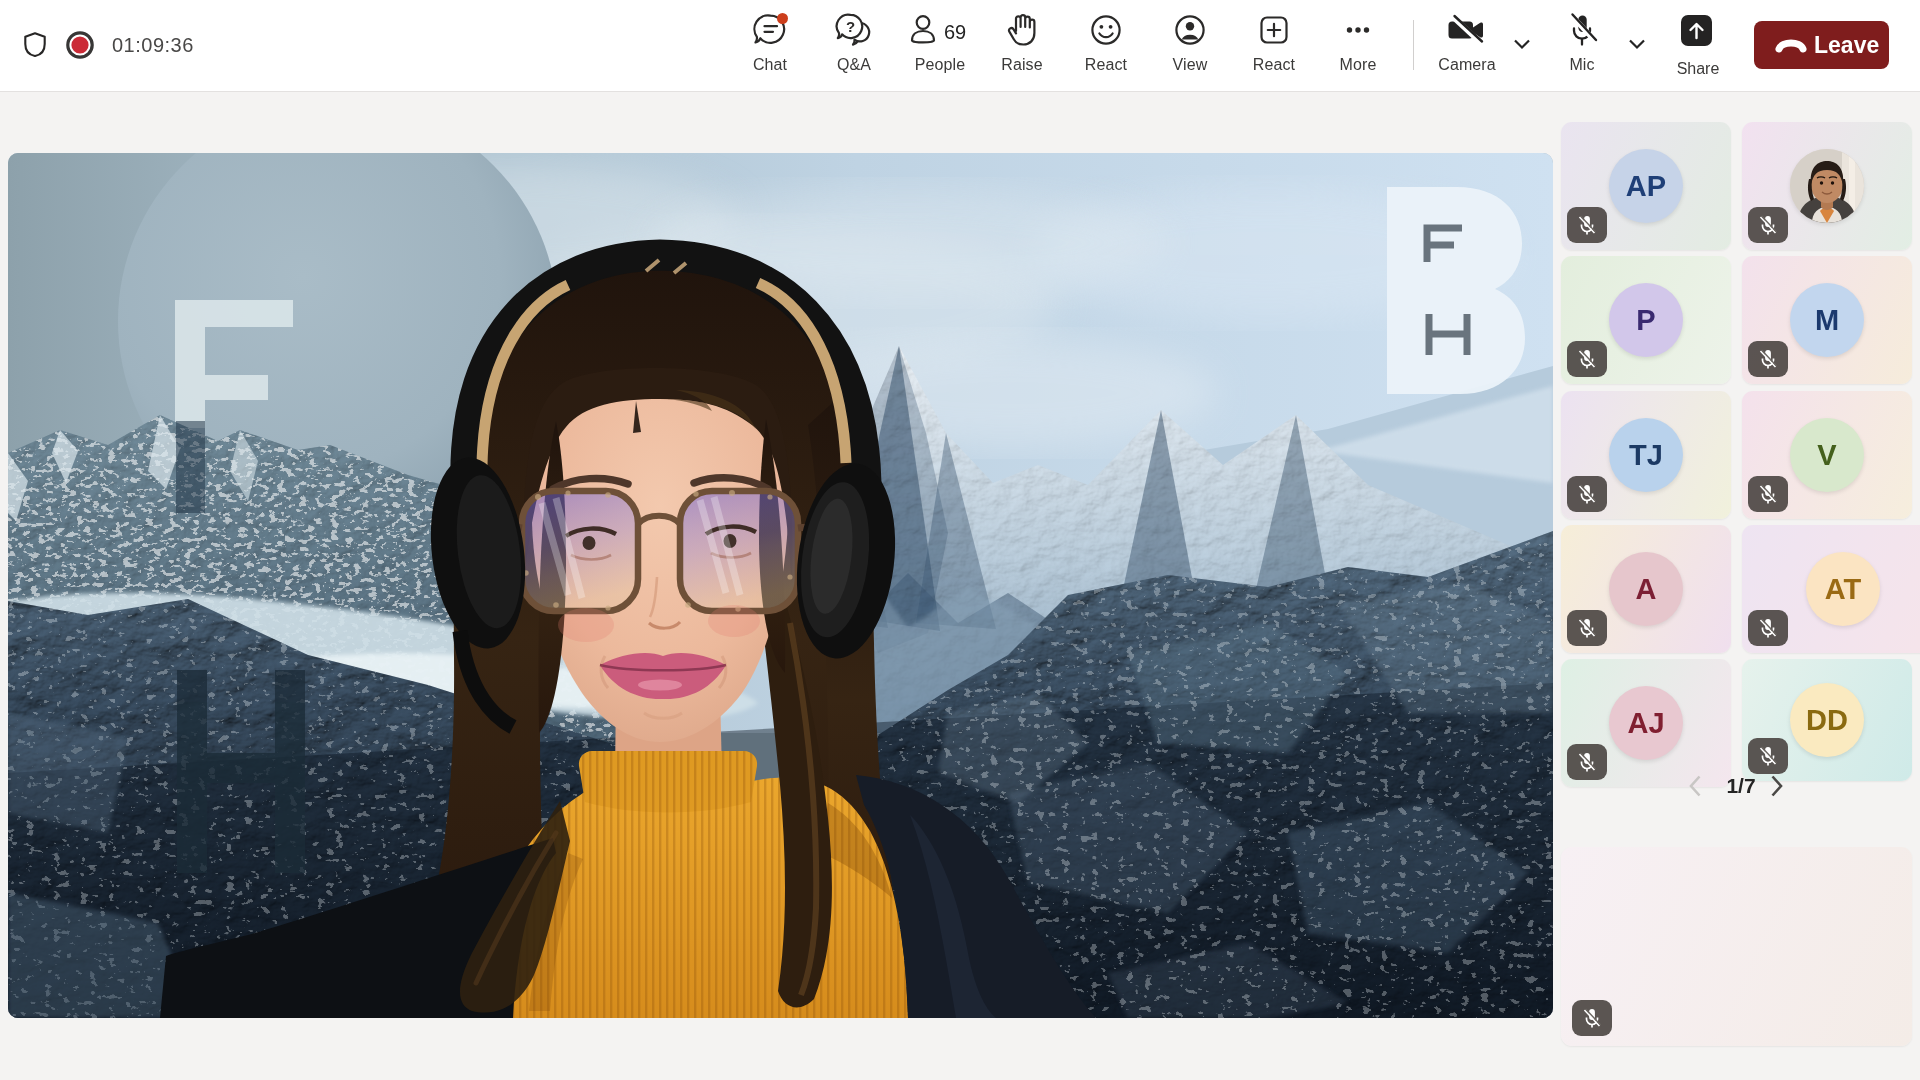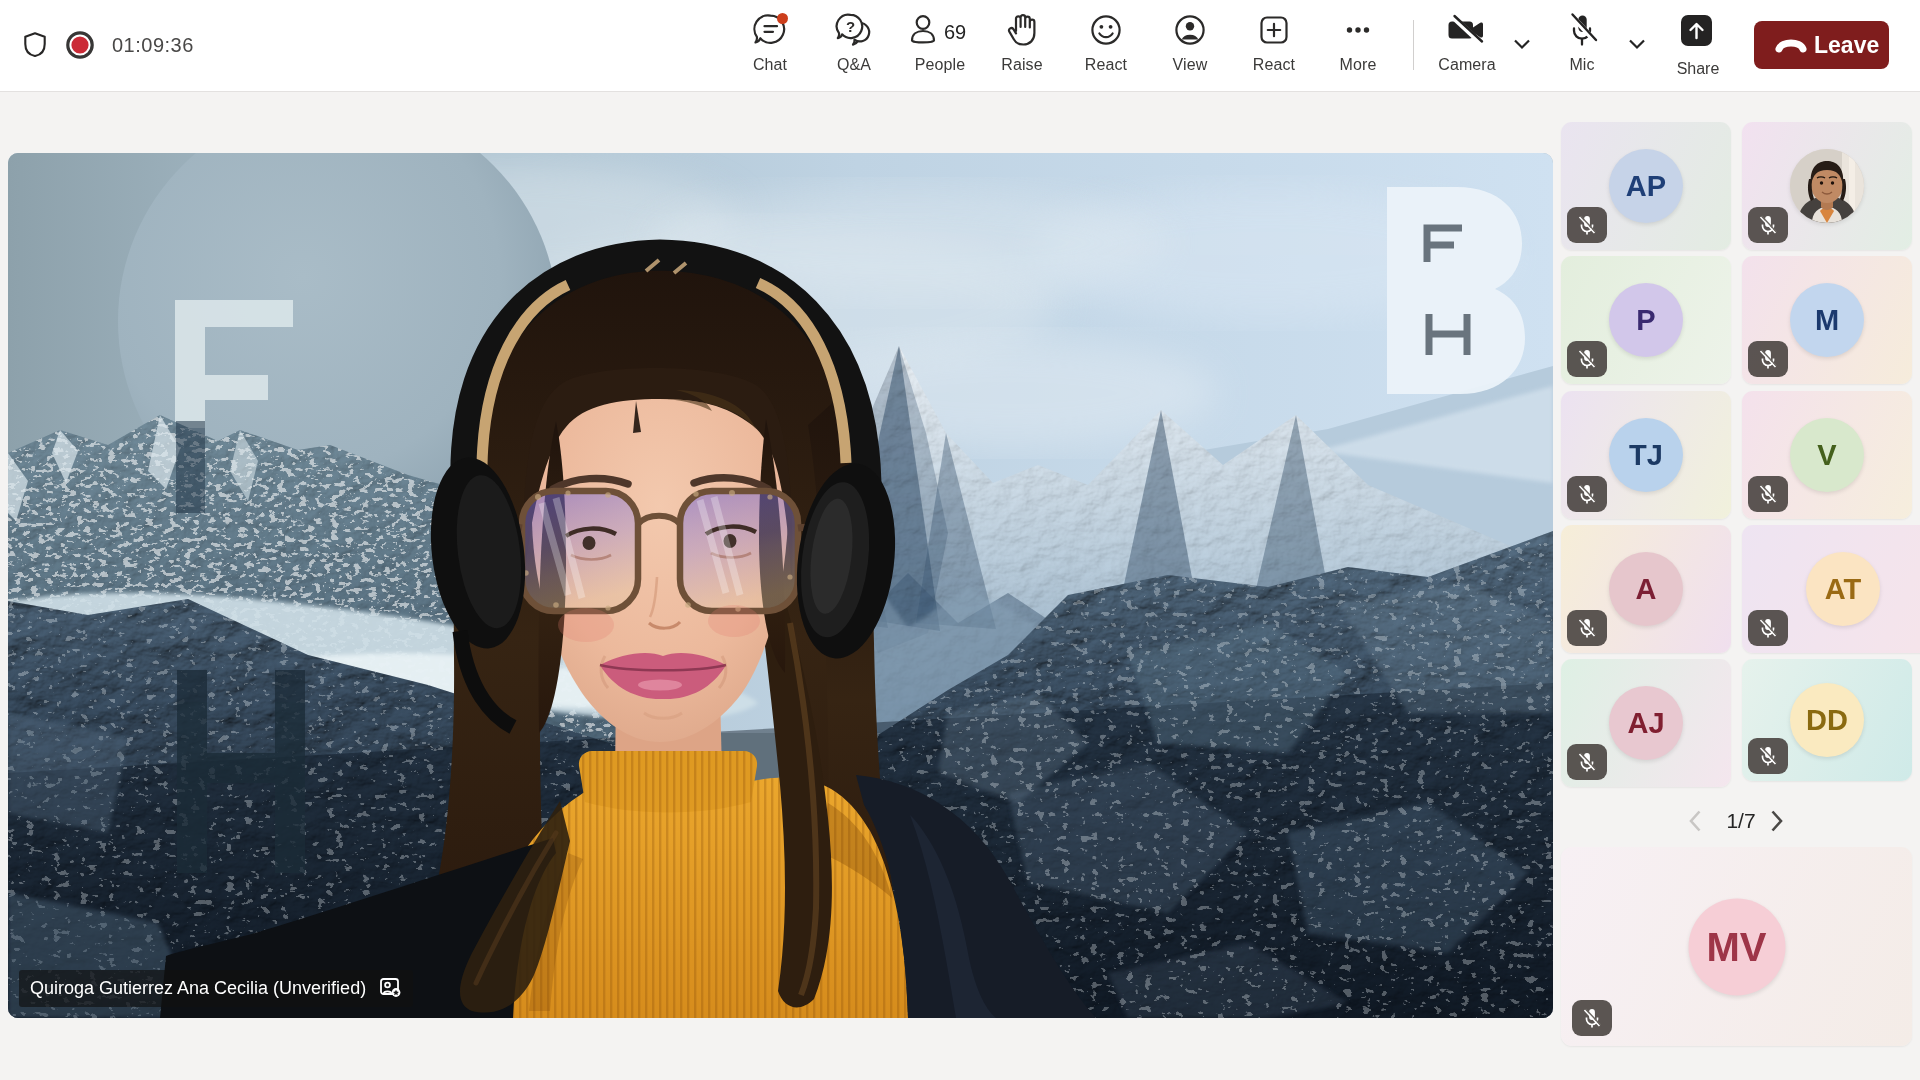--- a/index.html
+++ b/index.html
@@ -21,21 +21,21 @@
   #video { position:absolute; left:8px; top:153px; width:1545px; height:865px; border-radius:10px; overflow:hidden; background:#9fb4c0; }
   #nametag { position:absolute; left:11px; bottom:11px; height:37px; background:rgba(16,16,16,0.66); border-radius:3px; color:#fff; font-size:18px; line-height:37px; padding:0 11px; z-index:3; }
   #nametag svg { vertical-align:-4px; margin-left:14px; }
   
   .tile { position:absolute; border-radius:11px; box-shadow:0 1px 2px rgba(0,0,0,0.06); }
   .av { position:absolute; left:50%; top:50%; transform:translate(-50%,-50%); border-radius:50%;
         display:flex; align-items:center; justify-content:center; font-weight:bold; box-shadow:0 2px 4px rgba(0,0,0,0.10); }
   .av1 { width:74px; height:74px; font-size:29px; }
   .mic { position:absolute; left:6px; bottom:7px; width:40px; height:36px; background:rgba(77,72,68,0.92); border-radius:9px; }
   .mic svg { display:block; margin:7px auto 0; }
-  #pgn { position:absolute; left:1660px; top:804px; width:160px; height:34px; }
+  #pgn { position:absolute; left:1660px; top:769px; width:160px; height:34px;font-weight:bold; }
   #pgn .num { position:absolute; left:56px; top:5px; font-size:21px; color:#242424; width:50px; text-align:center; }
 </style>
 </head>
 <body>
 <div id="bar">
   <svg class="abs" style="left:24px;top:32px" width="22" height="25" viewBox="0 0 22 25">
       <path d="M11 1.3 L20.7 4.8 V12 C20.7 19 16.5 23 11 24 C5.5 23 1.3 19 1.3 12 V4.8 Z" fill="none" stroke="#272625" stroke-width="2.1" stroke-linejoin="round"></path>
     </svg>
   <svg class="abs" style="left:66px;top:31px" width="28" height="28" viewBox="0 0 28 28">
       <circle cx="14" cy="14" r="12.2" fill="none" stroke="#383736" stroke-width="3.2"></circle>
@@ -428,27 +428,20 @@
           <ellipse cx="481" cy="400" rx="31" ry="77" fill="#1b1b1b"></ellipse>
         </g>
   <g transform="rotate(7 838 408)">
           <ellipse cx="838" cy="408" rx="48" ry="98" fill="#0f0f0f"></ellipse>
           <ellipse cx="827" cy="408" rx="33" ry="78" fill="#1e1e1e"></ellipse>
           <ellipse cx="823" cy="405" rx="20" ry="58" fill="#2b2b2b"></ellipse>
         </g>
   <path d="M452 478 C458 528 478 560 505 574" fill="none" stroke="#0d0d0d" stroke-width="15"></path>
 </g>
 </svg>
-<div id="nametag">Quiroga Gutierrez Ana Cecilia (Unverified)<svg width="22" height="20" viewBox="0 0 22 20" fill="none" stroke="#ffffff" stroke-width="1.8">
-        <rect x="1" y="1" width="17" height="15" rx="2.5"></rect>
-        <circle cx="7.5" cy="7" r="2.4"></circle>
-        <path d="M3.5 16 c0.5 -3.5 7.5 -3.5 8 0"></path>
-        <circle cx="16" cy="14.5" r="4.4" fill="#ffffff" stroke="none"></circle>
-        <path d="M16 11.8 l0.9 1.8 2 0.3 -1.45 1.4 0.35 2 -1.8 -0.95 -1.8 0.95 0.35 -2 -1.45 -1.4 2 -0.3 Z" fill="#1a1a1a" stroke="none"></path>
-      </svg></div>
 </div>
 
 <div class="tile" style="left:1561px;top:122px;width:170px;height:128px;background:linear-gradient(115deg,#eae4f0,#e3ece2)">
   <div class="av av1" style="background:#c6d3e8;color:#1f3f77">AP</div>
   <div class="mic">
       <svg width="22" height="22" viewBox="0 0 22 22">
         <g fill="none" stroke="#ffffff" stroke-width="1.7">
           <rect x="8.1" y="2" width="5.8" height="11" rx="2.9" fill="#ffffff" stroke="none"></rect>
           <path d="M5.5 10.5 v1.5 a5.5 5.5 0 0 0 11 0 v-1.5"></path>
           <path d="M11 17.5 v3"></path>
@@ -607,21 +600,20 @@
   <svg class="abs" style="left:28px;top:5px" width="14" height="24" viewBox="0 0 14 24" fill="none" stroke="#c8c6c4" stroke-width="2.6">
       <path d="M11.5 2.5 L3 12 l8.5 9.5"></path>
     </svg>
   <div class="num">1/7</div>
   <svg class="abs" style="left:110px;top:5px" width="14" height="24" viewBox="0 0 14 24" fill="none" stroke="#4a4846" stroke-width="2.6">
       <path d="M2.5 2.5 L11 12 l-8.5 9.5"></path>
     </svg>
 </div>
 
 <div class="tile" style="left:1561px;top:847px;width:351px;height:199px;background:linear-gradient(115deg,#f7f0f4,#f4ece7)">
-  <div class="av" style="width:97px;height:97px;font-size:40px;background:#f6ced6;color:#9e3548;font-weight:bold">MV</div>
   <div class="mic" style="left:11px;bottom:10px">
       <svg width="22" height="22" viewBox="0 0 22 22">
         <g fill="none" stroke="#ffffff" stroke-width="1.7">
           <rect x="8.1" y="2" width="5.8" height="11" rx="2.9" fill="#ffffff" stroke="none"></rect>
           <path d="M5.5 10.5 v1.5 a5.5 5.5 0 0 0 11 0 v-1.5"></path>
           <path d="M11 17.5 v3"></path>
           <path d="M3.5 3 L18.5 19"></path>
         </g>
         <path d="M4.6 1.9 L19.6 17.9" stroke="#6b6661" stroke-width="1.4"></path>
       </svg>

